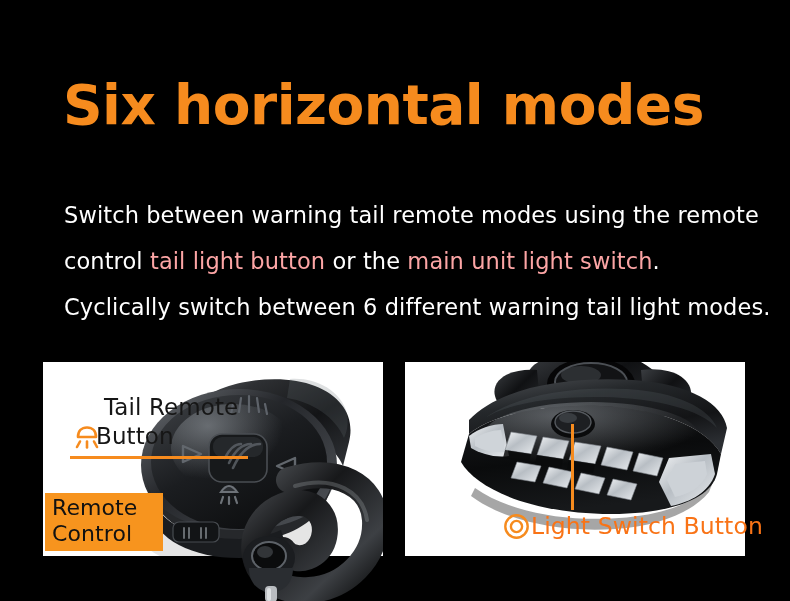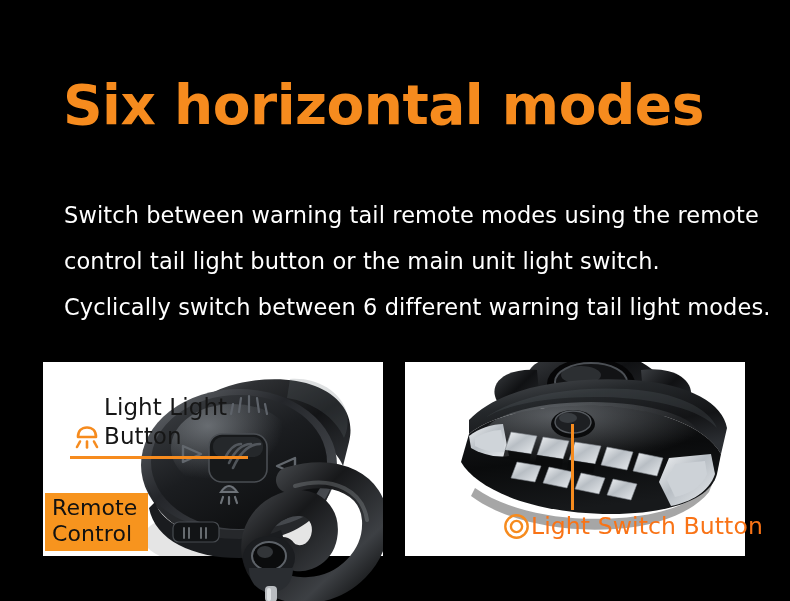--- a/index.html
+++ b/index.html
@@ -20,21 +20,21 @@
   }
 
   
   .bodycopy{
     position:absolute;left:64px;top:192px;width:700px;
     color:#ffffff;
     font-size:22.5px;
     line-height:46px;
     letter-spacing:0.1px;
   }
-  .bodycopy .hi{color:#ffffff;}
+  .bodycopy .hi{color:#fca5a5;}
   .bodycopy .ln{display:block;white-space:nowrap;}
 
   
   .panel{
     position:absolute;
     background:#ffffff;
     overflow:visible;
   }
   .panel .inner{position:absolute;inset:0;overflow:hidden;}
   #panel-left{left:43px;top:362px;width:340px;height:194px;}
@@ -43,38 +43,38 @@
   
   .remote-art{position:absolute;left:0;top:0;width:340px;height:240px;}
 
   
   .tl-label{
     position:absolute;left:104px;top:392px;
     color:#161616;font-size:23px;line-height:30px;
     white-space:nowrap;letter-spacing:0.1px;
   }
   .tl-label2{
-    position:absolute;left:104px;top:421px;
+    position:absolute;left:96px;top:421px;
     color:#161616;font-size:23px;line-height:30px;
     white-space:nowrap;letter-spacing:0.1px;
   }
   .lamp-icon{
     position:absolute;left:72px;top:422px;width:30px;height:30px;
   }
   .pointer-h{
     position:absolute;left:70px;top:456px;width:178px;height:3px;
     background:#F68B1E;
   }
 
   
   .badge{
     position:absolute;
     background:#F7941E;
     color:#111111;
-    padding:2px 10px 4px 7px;
+    padding:2px 25px 4px 7px;
     font-size:22px;
     line-height:26px;
     letter-spacing:0.1px;
   }
   #badge-remote{left:45px;top:493px;}
   #badge-main{left:408px;top:493px;}
   .badge .l{display:block;white-space:nowrap;}
 
   
   .unit-art{position:absolute;left:0;top:0;width:340px;height:194px;}
@@ -192,21 +192,21 @@
 
       <ellipse cx="226" cy="196" rx="26" ry="22" fill="#1b1d20"></ellipse>
       <ellipse cx="226" cy="194" rx="17" ry="14" fill="#0b0c0d" stroke="#5d6268" stroke-width="2"></ellipse>
       <ellipse cx="222" cy="190" rx="8" ry="6" fill="#43474c" opacity="0.7"></ellipse>
       <path d="M206 206 C206 222 216 230 228 230 C242 230 250 220 250 206 Z" fill="#2a2d31"></path>
       <rect x="222" y="224" width="12" height="16" rx="4" fill="#b9bcc0"></rect>
       <rect x="224" y="226" width="4" height="13" rx="2" fill="#e6e8ea" opacity="0.8"></rect>
     </svg>
   </div>
 
-  <div class="tl-label">Light Light</div>
+  <div class="tl-label">Tail Remote</div>
   <div class="tl-label2">Button</div>
 
   <svg class="lamp-icon" viewBox="0 0 30 30">
     <path d="M6 15 C6 9 9.6 5.5 15 5.5 C20.4 5.5 24 9 24 15 Z" fill="none" stroke="#F68B1E" stroke-width="2.6" stroke-linejoin="round"></path>
     <g stroke="#F68B1E" stroke-width="2.6" stroke-linecap="round">
       <path d="M8 19.5 L5 25"></path>
       <path d="M15 19.5 L15 25.5"></path>
       <path d="M22 19.5 L25 25"></path>
     </g>
   </svg>

